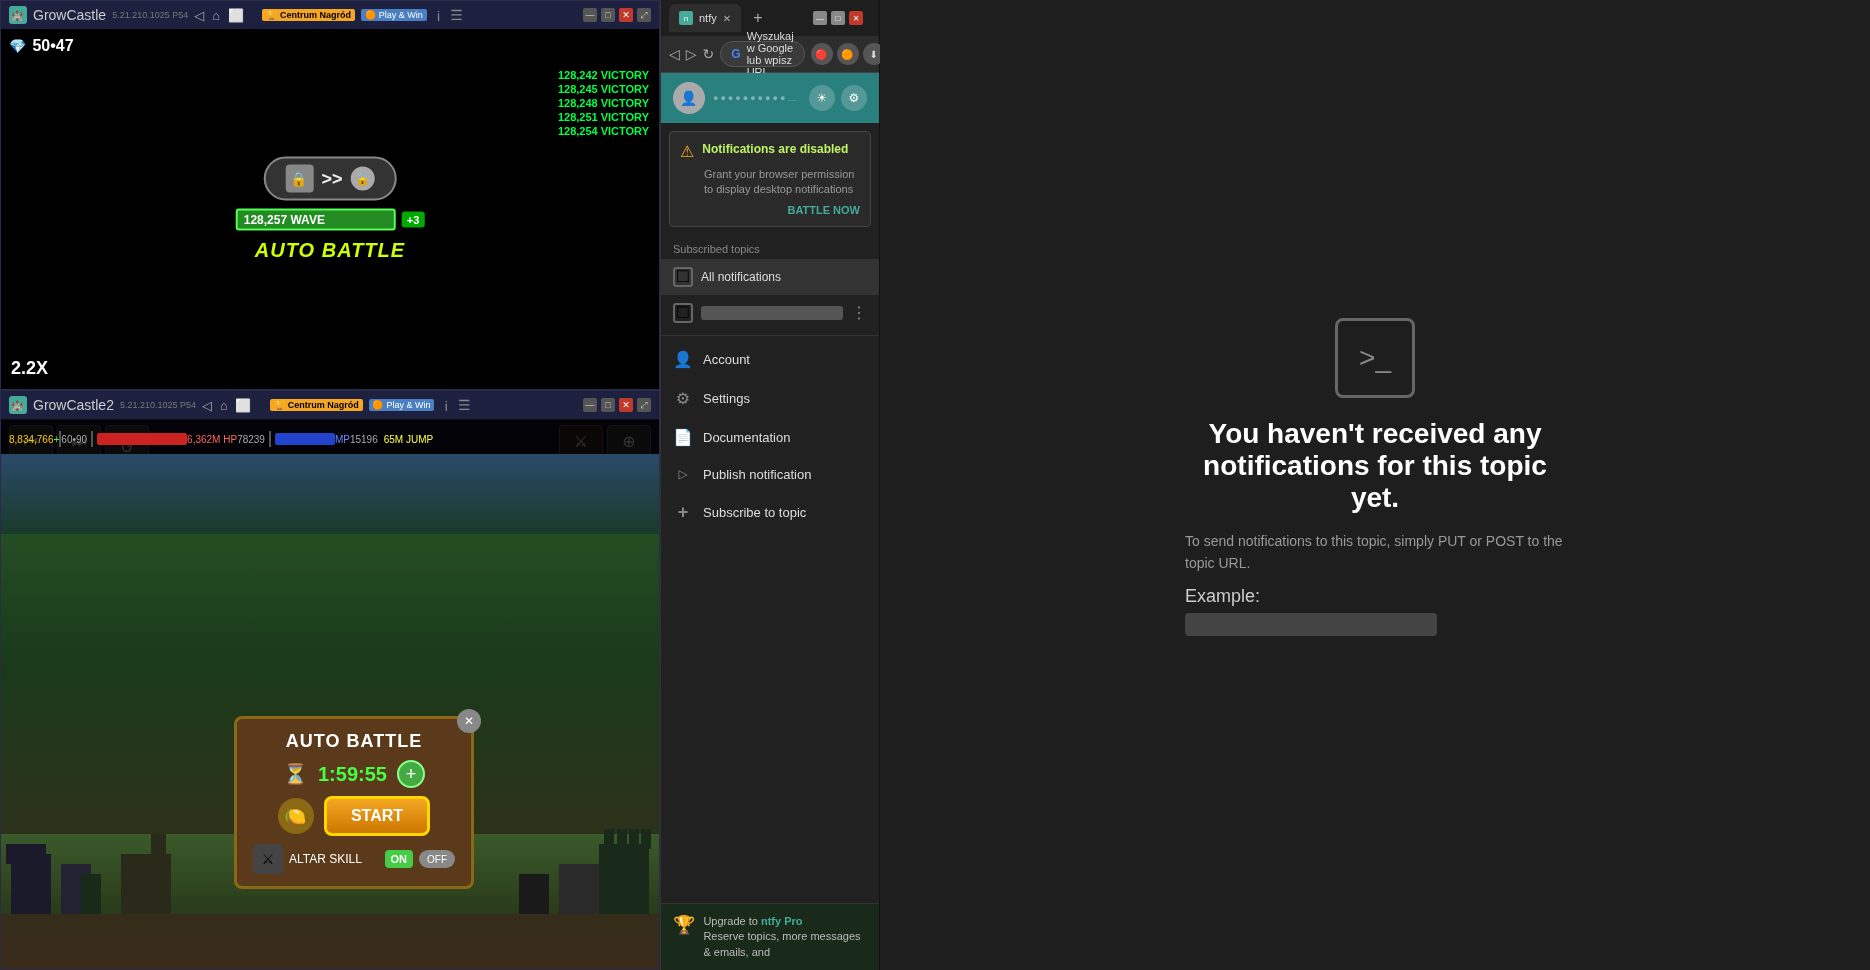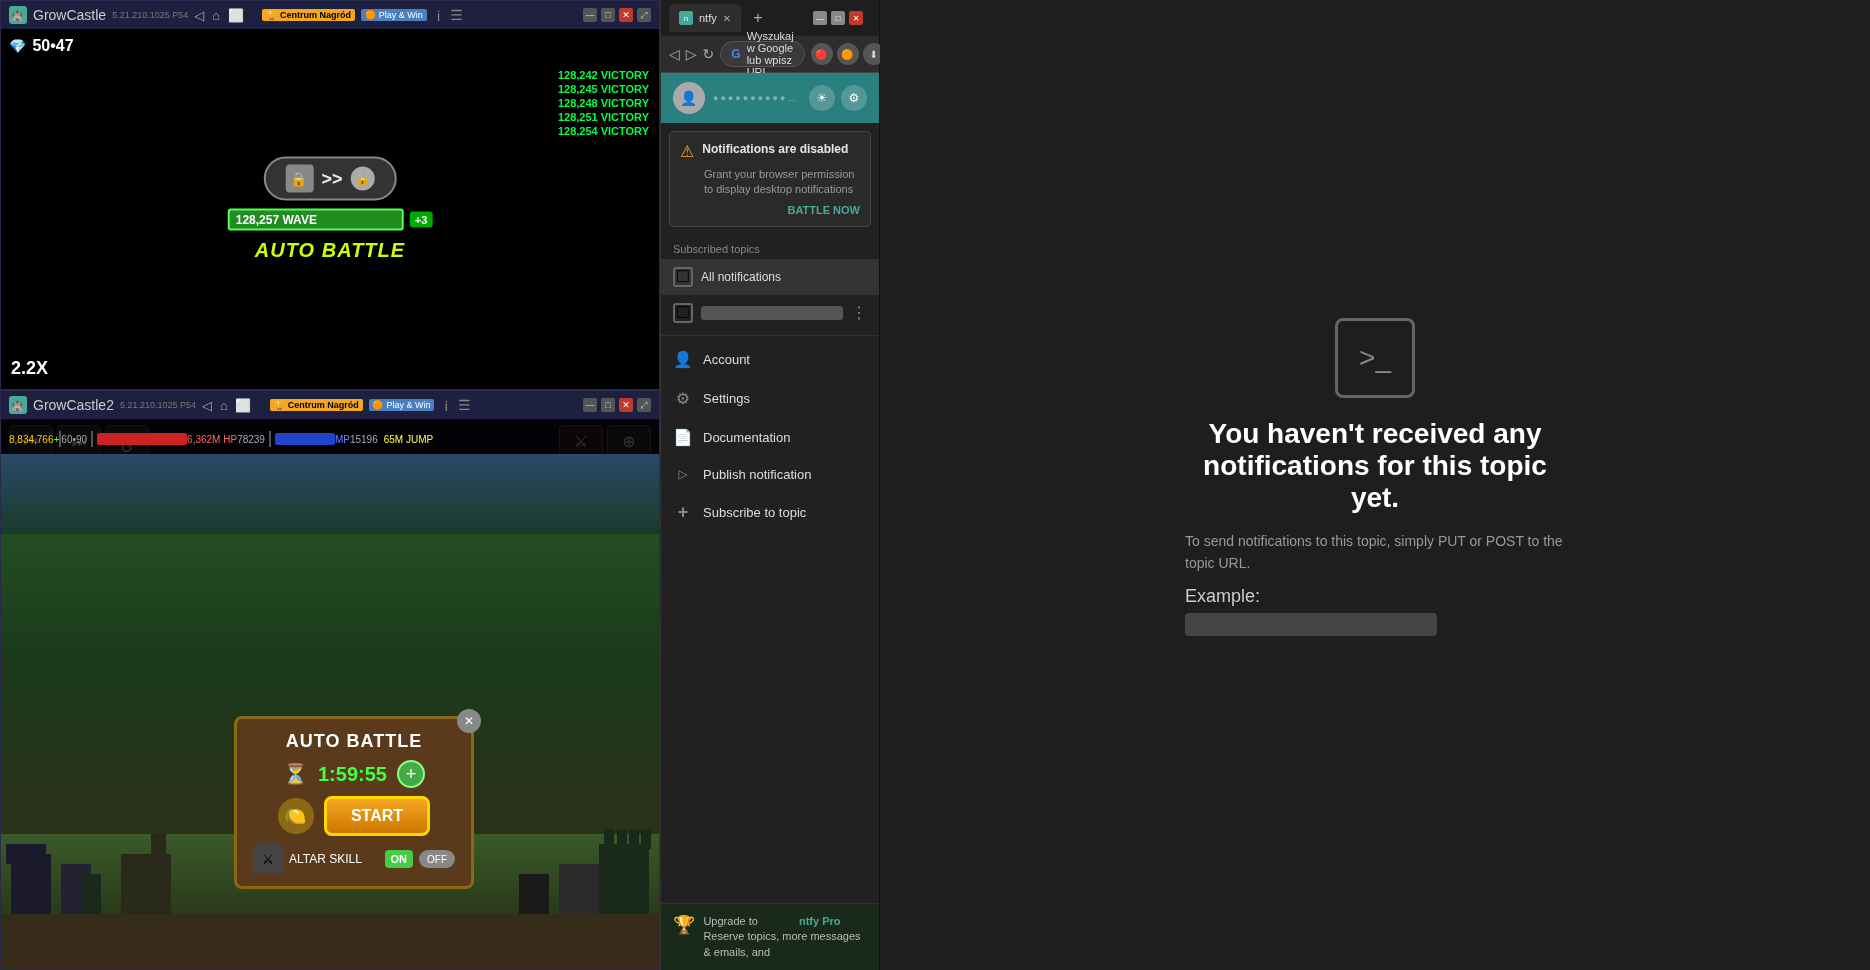--- a/index.html
+++ b/index.html
@@ -197,21 +197,21 @@
       align-items: center;
     }
 
     .wave-bar-row {
       display: flex;
       align-items: center;
       gap: 6px;
     }
 
     .wave-bar {
-      width: 176px;
+      width: 160px;
       height: 22px;
       background: #228b22;
       border: 2px solid #55ff55;
       border-radius: 3px;
       display: flex;
       align-items: center;
       padding: 0 6px;
     }
 
     .wave-text {
@@ -683,21 +683,21 @@
       margin-bottom: 6px;
     }
 
     .warning-icon {
       color: #f5a623;
       font-size: 16px;
       flex-shrink: 0;
     }
 
     .warning-title {
-      color: #e5e5e5;
+      color: #bef264;
       font-size: 12px;
       font-weight: bold;
     }
 
     .warning-body {
       color: #999;
       font-size: 11px;
       line-height: 1.4;
       margin-left: 24px;
     }
@@ -807,21 +807,20 @@
     }
 
     .upgrade-text {
       font-size: 11px;
       color: #bbb;
       line-height: 1.4;
     }
 
     .upgrade-text strong {
       color: #4a9;
-      margin-left: 38px;
     }
 
     
     .right-panel {
       flex: 1;
       height: 970px;
       background: #1e1e1e;
       display: flex;
       flex-direction: column;
       align-items: center;

